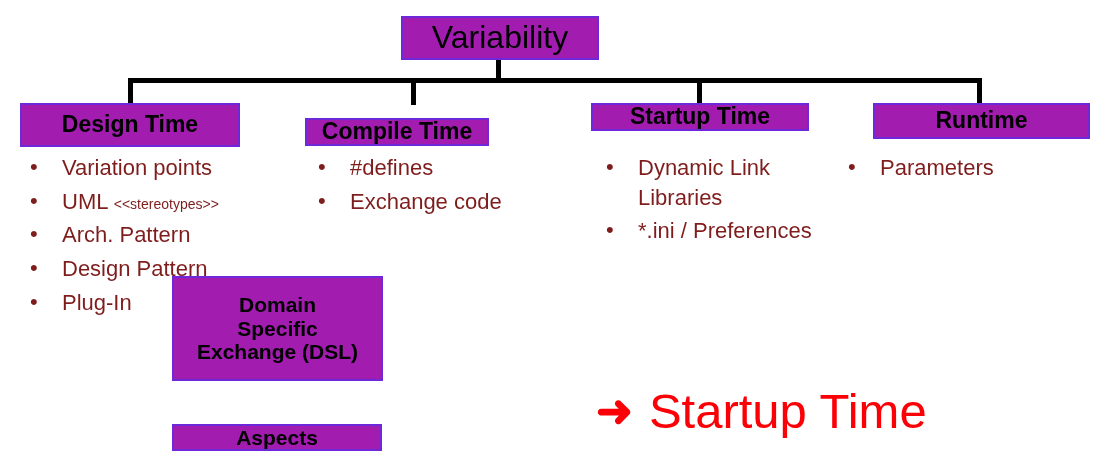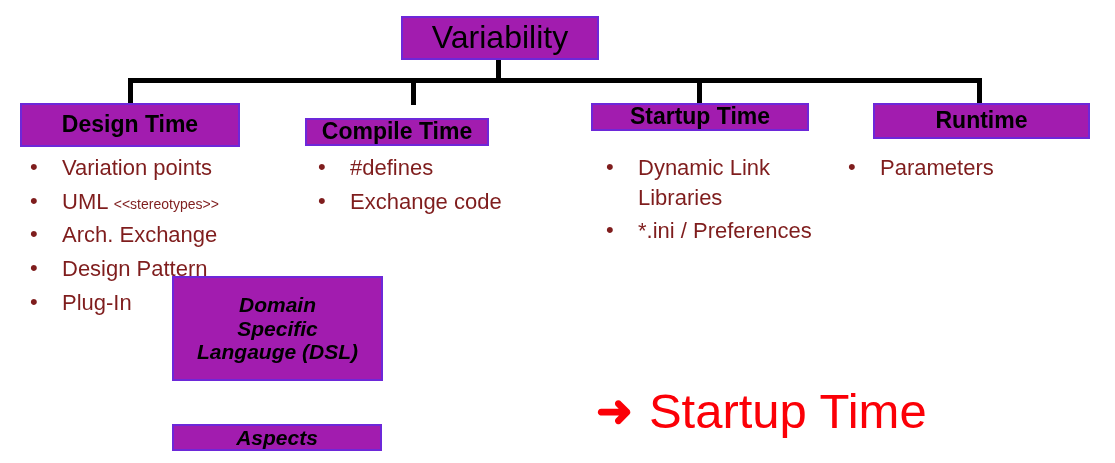--- a/index.html
+++ b/index.html
@@ -36,21 +36,21 @@
   .gbox.level2 {
     font-size: 23px;
     font-weight: bold;
   }
   .gbox.stack {
     font-size: 21px;
     font-weight: bold;
     flex-direction: column;
     justify-content: center;
   }
-  .gbox.stack .line { display: block; font-style: italic; }
+  .gbox.stack .line { display: block; }
 
   
   .line-v, .line-h {
     position: absolute;
     background: #000000;
   }
 
   
   .bullets {
     position: absolute;
@@ -120,21 +120,21 @@
   <div class="gbox level2" style="left:591px; top:103px; width:218px; height:28px;">
     <span>Startup Time</span>
   </div>
   <div class="gbox level2" style="left:873px; top:103px; width:217px; height:36px;">
     <span>Runtime</span>
   </div>
 
   <ul class="bullets" style="left:22px; top:153px; width:280px;">
     <li><span>Variation points</span></li>
     <li><span>UML </span><span class="small">&lt;&lt;stereotypes&gt;&gt;</span></li>
-    <li><span>Arch. Exchange</span></li>
+    <li><span>Arch. Pattern</span></li>
     <li><span>Design Pattern</span></li>
     <li><span>Plug-In</span></li>
   </ul>
 
   <ul class="bullets" style="left:310px; top:153px; width:270px;">
     <li><span>#defines</span></li>
     <li><span>Exchange code</span></li>
   </ul>
 
   <ul class="bullets" style="left:598px; top:153px; width:255px;">
@@ -142,21 +142,21 @@
     <li><span>*.ini / Preferences</span></li>
   </ul>
 
   <ul class="bullets" style="left:840px; top:153px; width:230px;">
     <li><span>Parameters</span></li>
   </ul>
 
   <div class="gbox stack" style="left:172px; top:276px; width:211px; height:105px;">
     <span class="line">Domain</span>
     <span class="line">Specific</span>
-    <span class="line">Langauge (DSL)</span>
+    <span class="line">Exchange (DSL)</span>
   </div>
 
   <div class="gbox stack" style="left:172px; top:396px; width:210px; height:27px;margin-top:28px;">
     <span class="line">Aspects</span>
   </div>
 
   <div id="binding-time" style="left:596px; top:383px;">
     <span class="arrow-glyph">➜</span>
     <span>Startup Time</span>
   </div>

